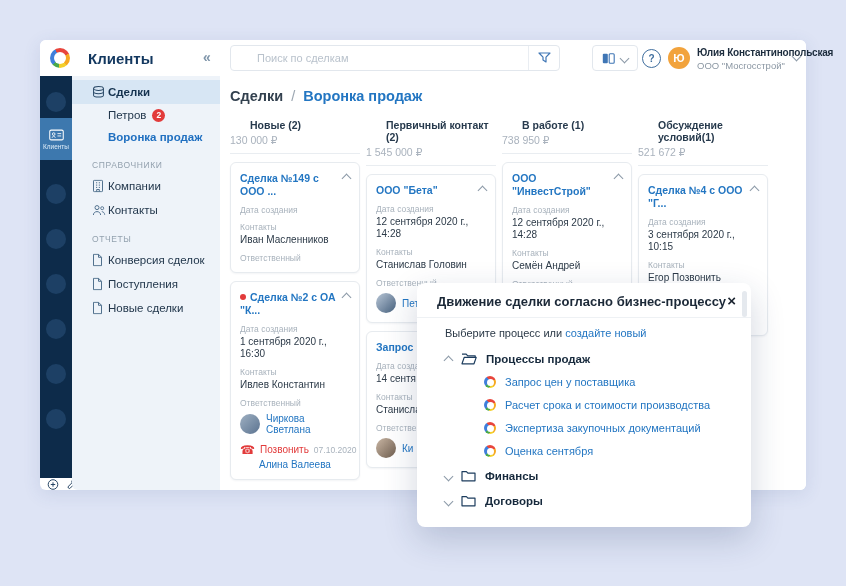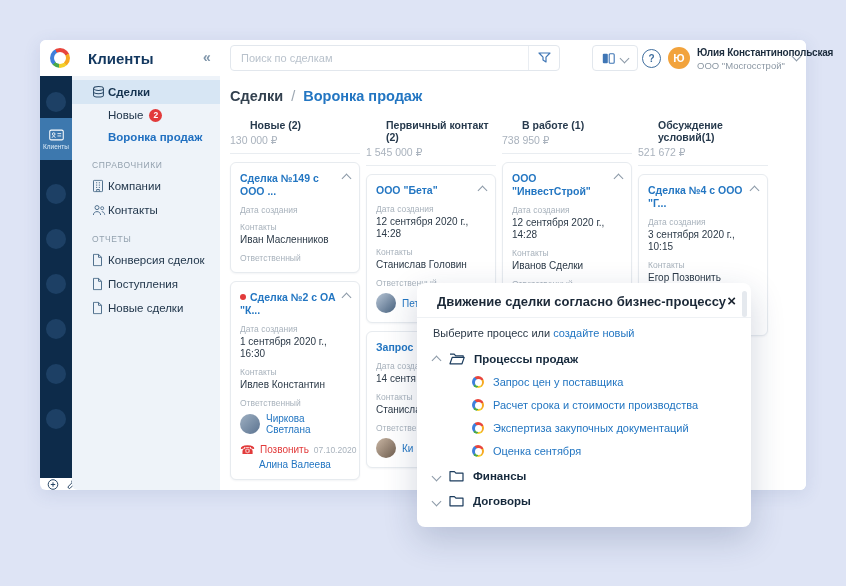--- a/index.html
+++ b/index.html
@@ -9,21 +9,21 @@
   
   .header{position:absolute;left:0;top:0;width:766px;height:36px;background:#fff;border-bottom:1px solid #f0f3f6;border-radius:6px 6px 0 0;}
   .ring{position:relative;display:inline-block;border-radius:50%;
         background:conic-gradient(from -30deg,#e8453c 0 26%,#f6a821 26% 46%,#f3cf2b 46% 60%,#49a84c 60% 72%,#3f7fdb 72% 100%);}
   .ring::after{content:"";position:absolute;inset:4px;background:#fff;border-radius:50%;}
   .ring.small::after{inset:2.5px;}
   .logo{position:absolute;left:10px;top:8px;width:20px;height:20px;}
   .app-title{position:absolute;left:48px;top:10px;font-size:15px;font-weight:bold;color:#12375f;}
   .collapse{position:absolute;left:163px;top:9px;font-size:14px;color:#7f95aa;font-weight:bold;cursor:pointer;}
   .search{position:absolute;left:190px;top:5px;width:330px;height:26px;border:1px solid #e2e7ed;border-radius:4px;box-sizing:border-box;background:#fff;}
-  .search input{position:absolute;left:0;top:0;width:296px;height:24px;border:0;outline:0;padding:0 10px;font-size:11px;color:#45566a;background:transparent;font-family:inherit;}
+  .search input{position:absolute;left:16px;top:0;width:296px;height:24px;border:0;outline:0;padding:0 10px;font-size:11px;color:#45566a;background:transparent;font-family:inherit;}
   .search input::placeholder{color:#b9c2cc;}
   .search .fseg{position:absolute;right:0;top:0;width:30px;height:24px;border-left:1px solid #e9edf2;display:flex;align-items:center;justify-content:center;cursor:pointer;}
   .viewbtn{position:absolute;left:552px;top:5px;width:46px;height:26px;border:1px solid #e2e7ed;border-radius:4px;box-sizing:border-box;display:flex;align-items:center;justify-content:center;gap:6px;cursor:pointer;background:#fff;}
   .helpbtn{position:absolute;left:602px;top:9px;width:17px;height:17px;border:1.4px solid #3f6e9e;border-radius:50%;color:#3f6e9e;font-size:10px;font-weight:bold;display:flex;align-items:center;justify-content:center;cursor:pointer;}
   .uavatar{position:absolute;left:628px;top:7px;width:22px;height:22px;border-radius:50%;background:#f2a33c;color:#fff;font-size:11px;font-weight:bold;display:flex;align-items:center;justify-content:center;}
   .uname{position:absolute;left:657px;top:7px;font-size:10px;font-weight:bold;color:#1c2c3d;letter-spacing:-.2px;white-space:nowrap;}
   .ucompany{position:absolute;left:657px;top:20px;font-size:9.5px;color:#8b97a3;white-space:nowrap;}
   .uchev{position:absolute;right:6px;top:13px;}
   
   .chev{display:inline-block;width:6px;height:6px;border-right:1.4px solid #8b99a7;border-bottom:1.4px solid #8b99a7;}
@@ -72,21 +72,21 @@
   .call-lbl{font-size:10px;color:#e23b3b;cursor:pointer;}
   .call-date{margin-left:auto;font-size:8.5px;color:#a8b2bc;}
   .call-person{margin-top:4px;padding-left:19px;font-size:10px;}
   .phone{font-size:12px;color:#e23b3b;line-height:10px;}
   
   .modal{position:absolute;left:417px;top:283px;width:334px;height:244px;background:#fff;border-radius:8px;
          box-shadow:0 12px 34px rgba(25,45,90,.20);z-index:50;}
   .m-title{position:absolute;left:20px;top:11px;font-size:13px;font-weight:bold;color:#1b2837;}
   .m-close{position:absolute;right:15px;top:9px;font-size:15px;font-weight:bold;color:#1b2430;cursor:pointer;}
   .m-div{position:absolute;left:0;top:34px;width:100%;height:1px;background:#eef1f4;}
-  .m-body{position:absolute;left:16px;top:44px;right:14px;}
+  .m-body{position:absolute;left:28px;top:44px;right:14px;}
   .m-intro{font-size:11px;color:#2b3947;}
   .m-intro a{color:#2376c2;cursor:pointer;}
   .tgroup{display:flex;align-items:center;gap:9px;margin-top:13px;font-size:11.5px;font-weight:bold;color:#16293c;cursor:pointer;}
   .titem{display:flex;align-items:center;gap:9px;margin-top:11px;padding-left:39px;font-size:11px;color:#2376c2;cursor:pointer;}
   .titem .ring{width:12px;height:12px;flex:none;}
   .titem .ring::after{inset:2.5px;}
   .m-scroll{position:absolute;right:4px;top:8px;width:5px;height:26px;border-radius:3px;background:#e5e9ee;}
   svg{display:block;}
 </style>
 </head>
@@ -158,21 +158,21 @@
         <span class="ic">
           <svg width="13" height="13" viewBox="0 0 14 14">
               <ellipse cx="7" cy="3.2" rx="5.3" ry="2.1" fill="none" stroke="#2b4a68" stroke-width="1.1"></ellipse>
               <path d="M1.7 3.2v7.2c0 1.1 2.4 2.1 5.3 2.1s5.3-1 5.3-2.1V3.2" fill="none" stroke="#2b4a68" stroke-width="1.1"></path>
               <path d="M1.7 6.8c0 1.1 2.4 2.1 5.3 2.1s5.3-1 5.3-2.1" fill="none" stroke="#2b4a68" stroke-width="1.1"></path>
             </svg>
         </span>
         <span class="tx">Сделки</span>
       </div>
       <div class="sb-sub">
-        <span>Новые</span>
+        <span>Петров</span>
         <span class="badge">2</span>
       </div>
       <div class="sb-sub active">
         <span>Воронка продаж</span>
       </div>
 
       <div class="sb-section">СПРАВОЧНИКИ</div>
       <div class="sb-item">
         <span class="ic">
           <svg width="12" height="13" viewBox="0 0 12 13">
@@ -314,21 +314,21 @@
             <div class="col-sum">738 950 ₽</div>
           </div>
           <div class="card">
             <div class="ct-row">
                 <span class="ct">ООО "ИнвестСтрой"</span>
                 <span class="chev up"></span>
               </div>
             <div class="lbl">Дата создания</div>
             <div class="val">12 сентября 2020 г., 14:28</div>
             <div class="lbl">Контакты</div>
-            <div class="val">Иванов Сделки</div>
+            <div class="val">Семён Андрей</div>
             <div class="lbl">Ответственный</div>
             <div class="resp">
                 <span class="pava"></span>
                 <span class="plink">Некрасов Дмитрий</span>
               </div>
           </div>
         </div>
 
         <div class="col">
           <div class="col-h">

